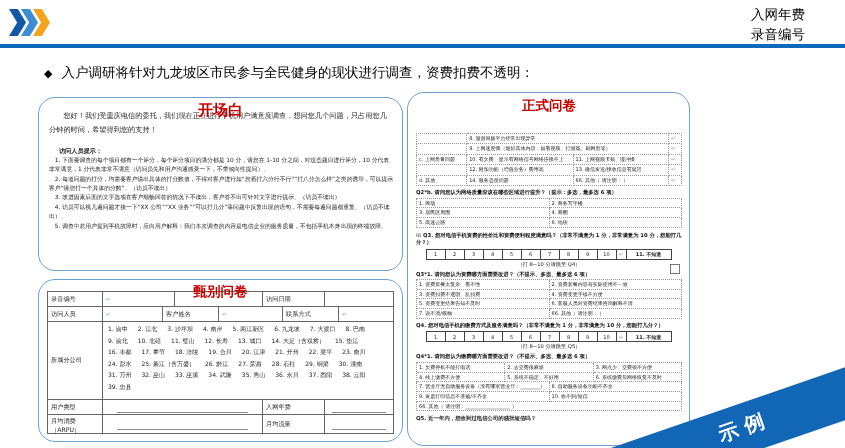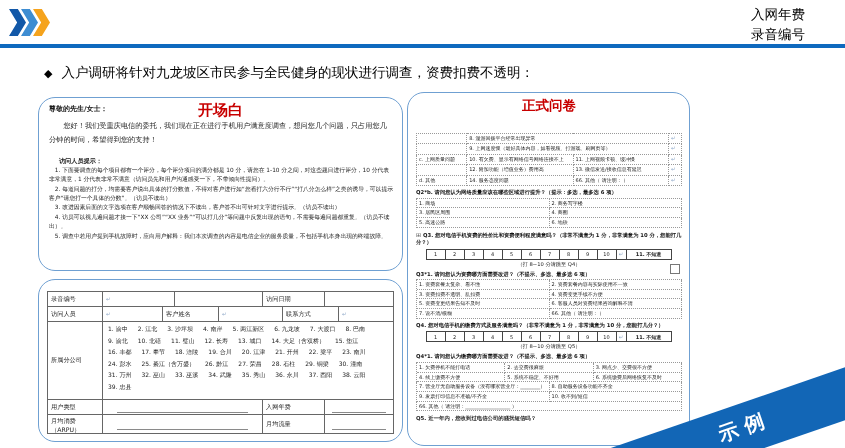--- a/index.html
+++ b/index.html
@@ -88,34 +88,34 @@
   <div class="hdr-rule"></div>
 
   <div class="bullet-row">
     <span class="bullet-icon">◆</span>
     <span>入户调研将针对九龙坡区市民参与全民健身的现状进行调查，资费扣费不透明：</span>
   </div>
 
   <div class="doc-card opening-card">
     <div class="red-title">开场白</div>
     <div class="open-body">
-      <div class="salutation">尊敬的先生/女士：</div>
       <div class="greeting">您好！我们受重庆电信的委托，我们现在正在进行手机用户满意度调查，想问您几个问题，只占用您几分钟的时间，希望得到您的支持！</div>
       <div class="tips-title">访问人员提示：</div>
       <div class="tips">
           <div class="tip">1. 下面要调查的每个项目都有一个评分，每个评分项目的满分都是 10 分，请您在 1-10 分之间，对这些题目进行评分，10 分代表非常满意，1 分代表非常不满意（访问员先和用户沟通感受一下，不带倾向性提问）。</div>
           <div class="tip">2. 每道问题的打分，均需要客户说出具体的打分数值，不得对客户进行如“您看打六分行不行”“打八分怎么样”之类的诱导，可以提示客户“请您打一个具体的分数”。（访员不读出）</div>
           <div class="tip">3. 改进因素后面的文字选项在客户顺畅回答的情况下不读出，客户答不出可针对文字进行提示。（访员不读出）</div>
           <div class="tip">4. 访员可以视几遍问题才接一下“XX 公司”“XX 业务”“可以打几分”等问题中反复出现的语句，不需要每遍问题都重复。（访员不读出）。</div>
           <div class="tip">5. 调查中若用户提到手机故障时，应向用户解释：我们本次调查的内容是电信企业的服务质量，不包括手机本身出现的终端故障。</div>
         </div>
     </div>
   </div>
 
   <div class="doc-card screening-card">
+    <div class="red-title red-title-sm">甄别问卷</div>
     <div class="scr-table">
       <div class="trow">
         <div class="tcell tlabel" style="width:54px">录音编号</div>
         <div class="tcell" style="width:72px">
             <span class="mark">↵</span>
           </div>
         <div class="tcell" style="width:88px"></div>
         <div class="tcell tlabel" style="width:62px">访问日期</div>
         <div class="tcell" style="flex:1"></div>
       </div>

